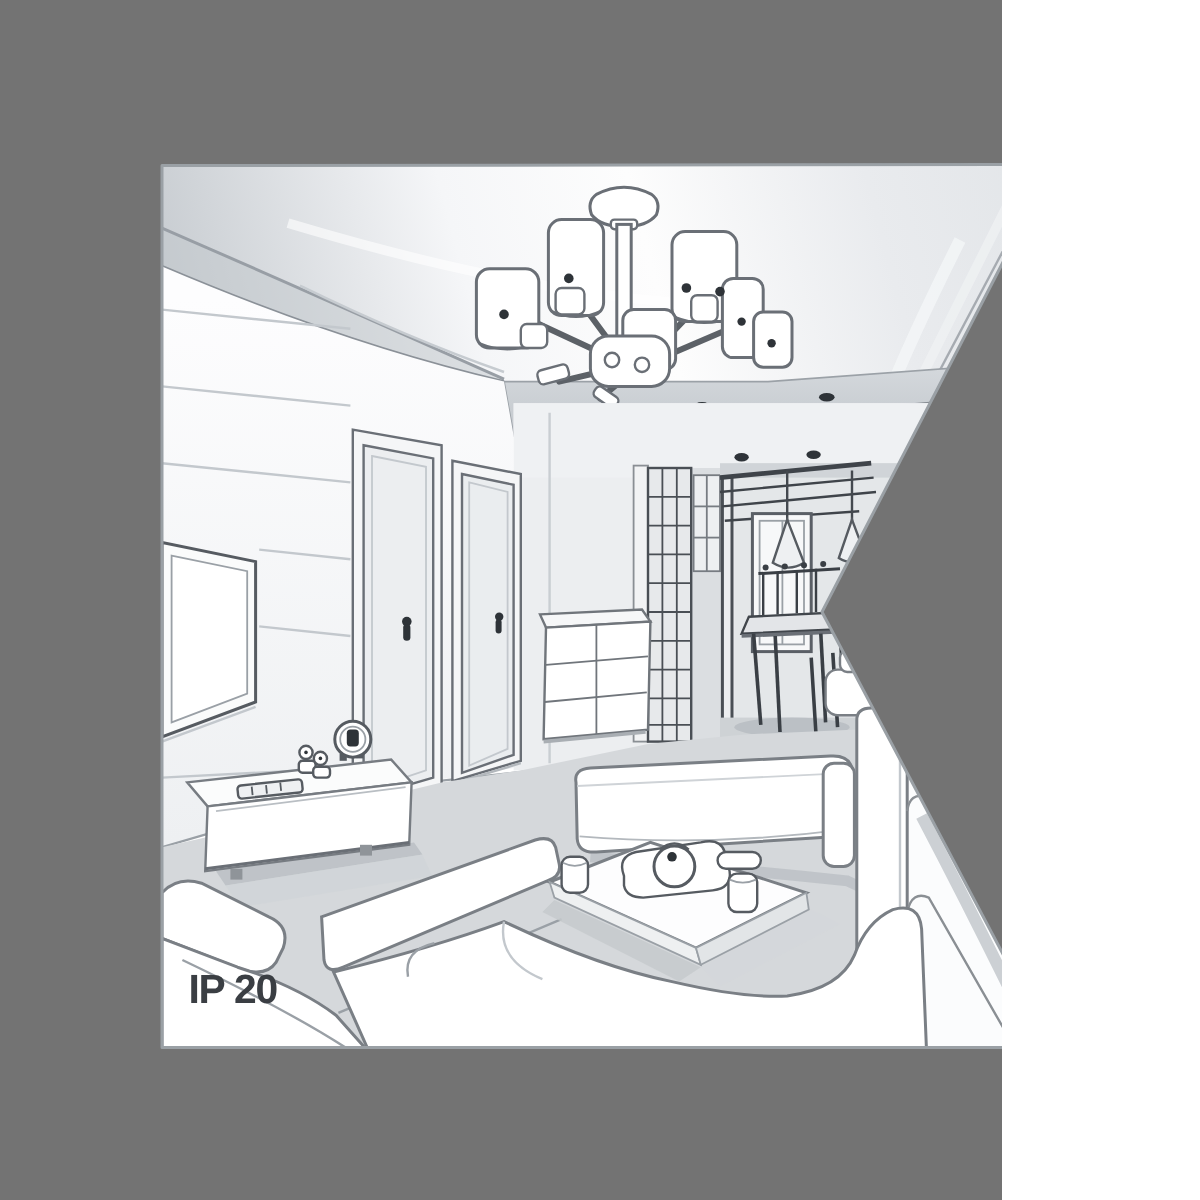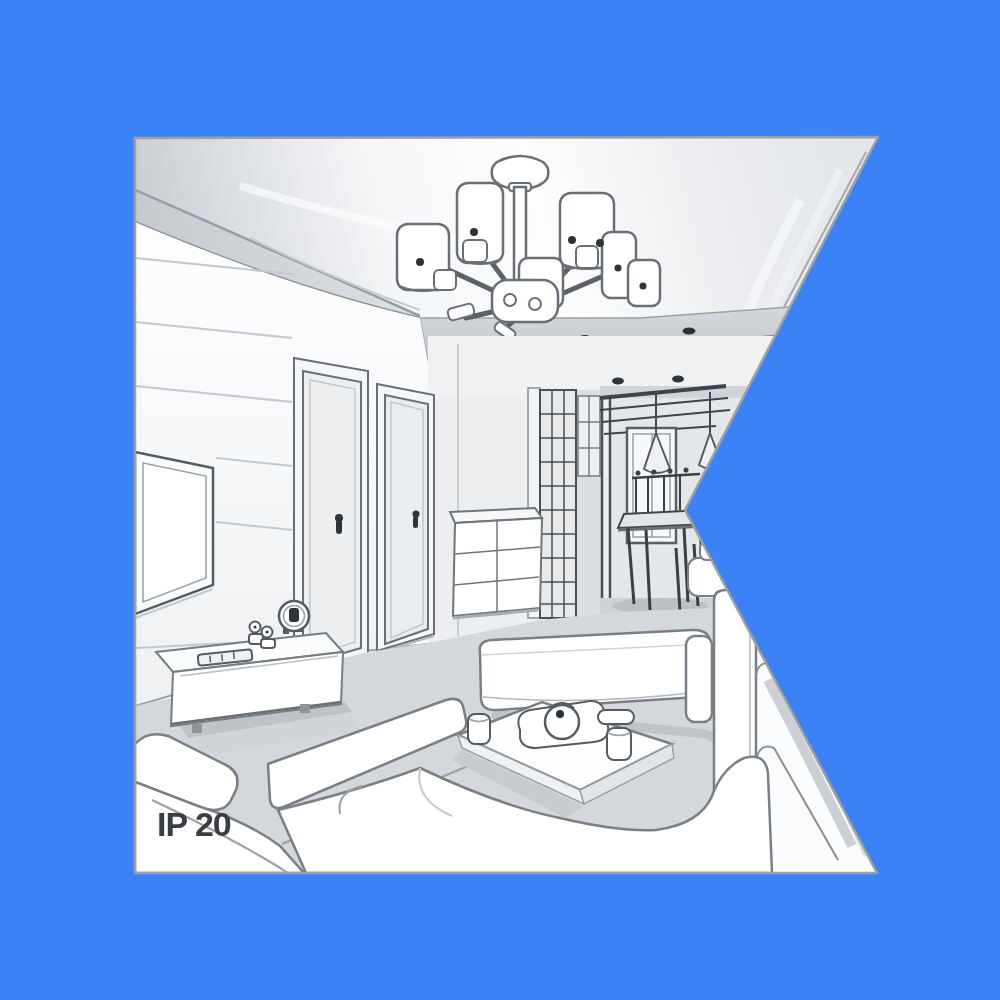--- a/index.html
+++ b/index.html
@@ -1,17 +1,17 @@
 <!DOCTYPE html>
 <html><head>
 <meta charset="utf-8">
 <style>
   html,body{margin:0;padding:0;background:#ffffff;}
   .stage{
-    position:relative;width:1000px;height:1000px;background:#3b82f6;overflow:hidden;
+    position:relative;width:835px;height:1000px;background:#737373;overflow:hidden;
     font-family:"Liberation Sans",sans-serif;
   }
   .stage svg{position:absolute;left:0;top:0;}
   .ip-label{
     font-family:"Liberation Sans",sans-serif;
     font-weight:bold;font-size:34px;letter-spacing:-1px;
   }
 </style>
 </head>
 <body>

